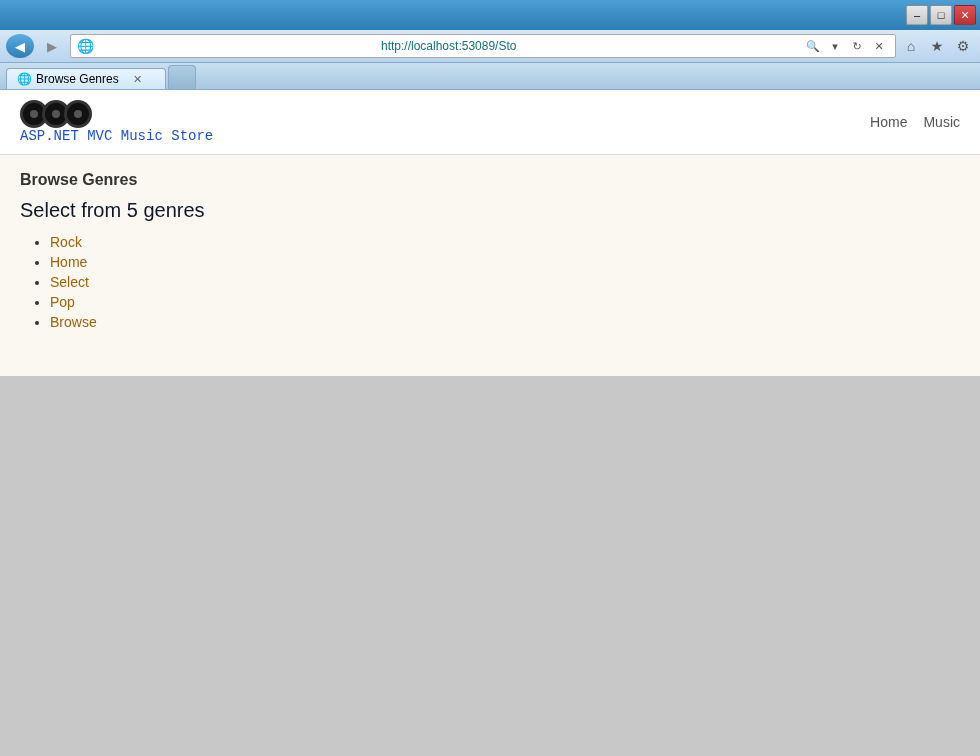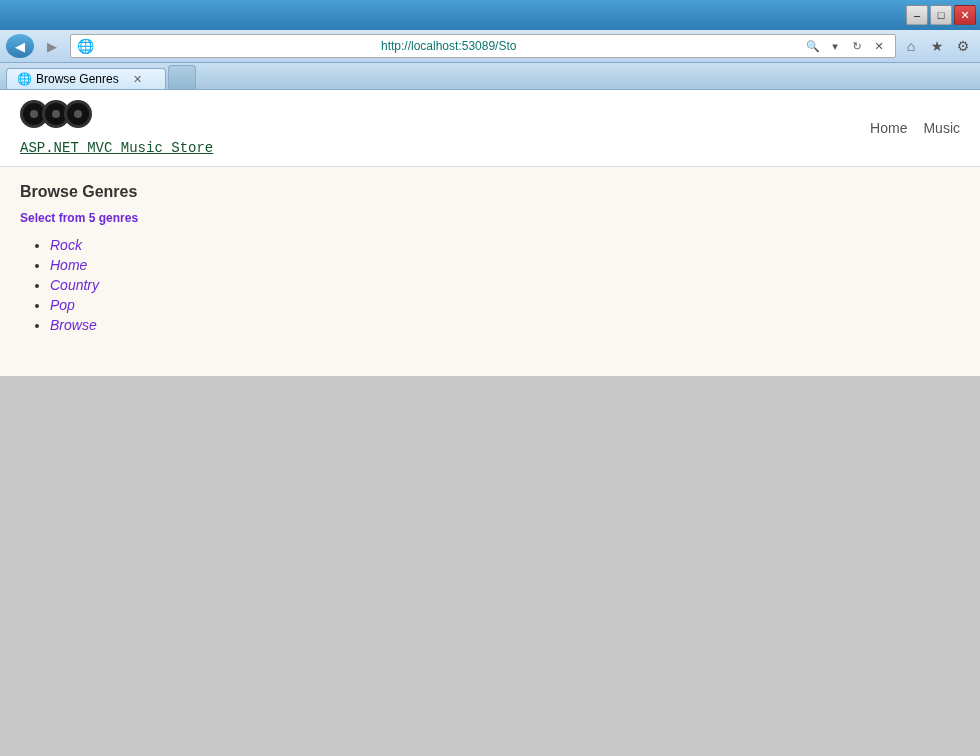--- a/index.html
+++ b/index.html
@@ -136,63 +136,60 @@
       display: flex; align-items: center; justify-content: center;
     }
     .vinyl::after {
       content: '';
       width: 8px; height: 8px;
       border-radius: 50%;
       background: #555;
     }
     .app-title {
       font-family: 'Courier New', monospace;
-      color: #14532d;
+      color: #1d4ed8;
       font-size: 14px;
-      margin-top: 12px;
-      text-decoration: underline;
+      margin-top: 0;
     }
     .nav-links { display: flex; gap: 16px; }
     .nav-link {
       color: #555; text-decoration: none; font-size: 14px;
       cursor: pointer;
     }
 
     
     .page-content {
       flex: 1;
       background: #faf8f0;
       padding: 16px 20px;
     }
     .page-title {
       font-size: 16px;
       font-weight: bold;
       color: #333;
       margin-bottom: 10px;
     }
     .genre-subtitle {
-      color: #6d28d9;
+      color: #0f172a;
       margin-bottom: 12px;
-      font-size: 12px;
-      font-weight: bold;
+      font-size: 20px;
     }
     .genre-list {
       list-style: disc;
       padding-left: 30px;
     }
     .genre-list li {
       margin-bottom: 4px;
       font-size: 14px;
       color: #333;
     }
     .genre-list li a {
-      color: #6d28d9;
+      color: #a16207;
       text-decoration: none;
       cursor: pointer;
-      font-style: italic;
     }
 
     
     .footer-area {
       background: #c8c8c8;
       height: 380px;
     }
   </style>
 </head>
 <body>
@@ -250,21 +247,21 @@
         <a class="nav-link">Music</a>
       </nav>
     </div>
 
     <div class="page-content">
       <h2 class="page-title">Browse Genres</h2>
       <p class="genre-subtitle">Select from 5 genres</p>
       <ul class="genre-list">
       <li><a>Rock</a></li>
           <li><a>Home</a></li>
-          <li><a>Country</a></li>
+          <li><a>Select</a></li>
           <li><a>Pop</a></li>
           <li><a>Browse</a></li>
         </ul>
     </div>
 
     <div class="footer-area"></div>
   </div>
 </div>
 
 </body></html>

